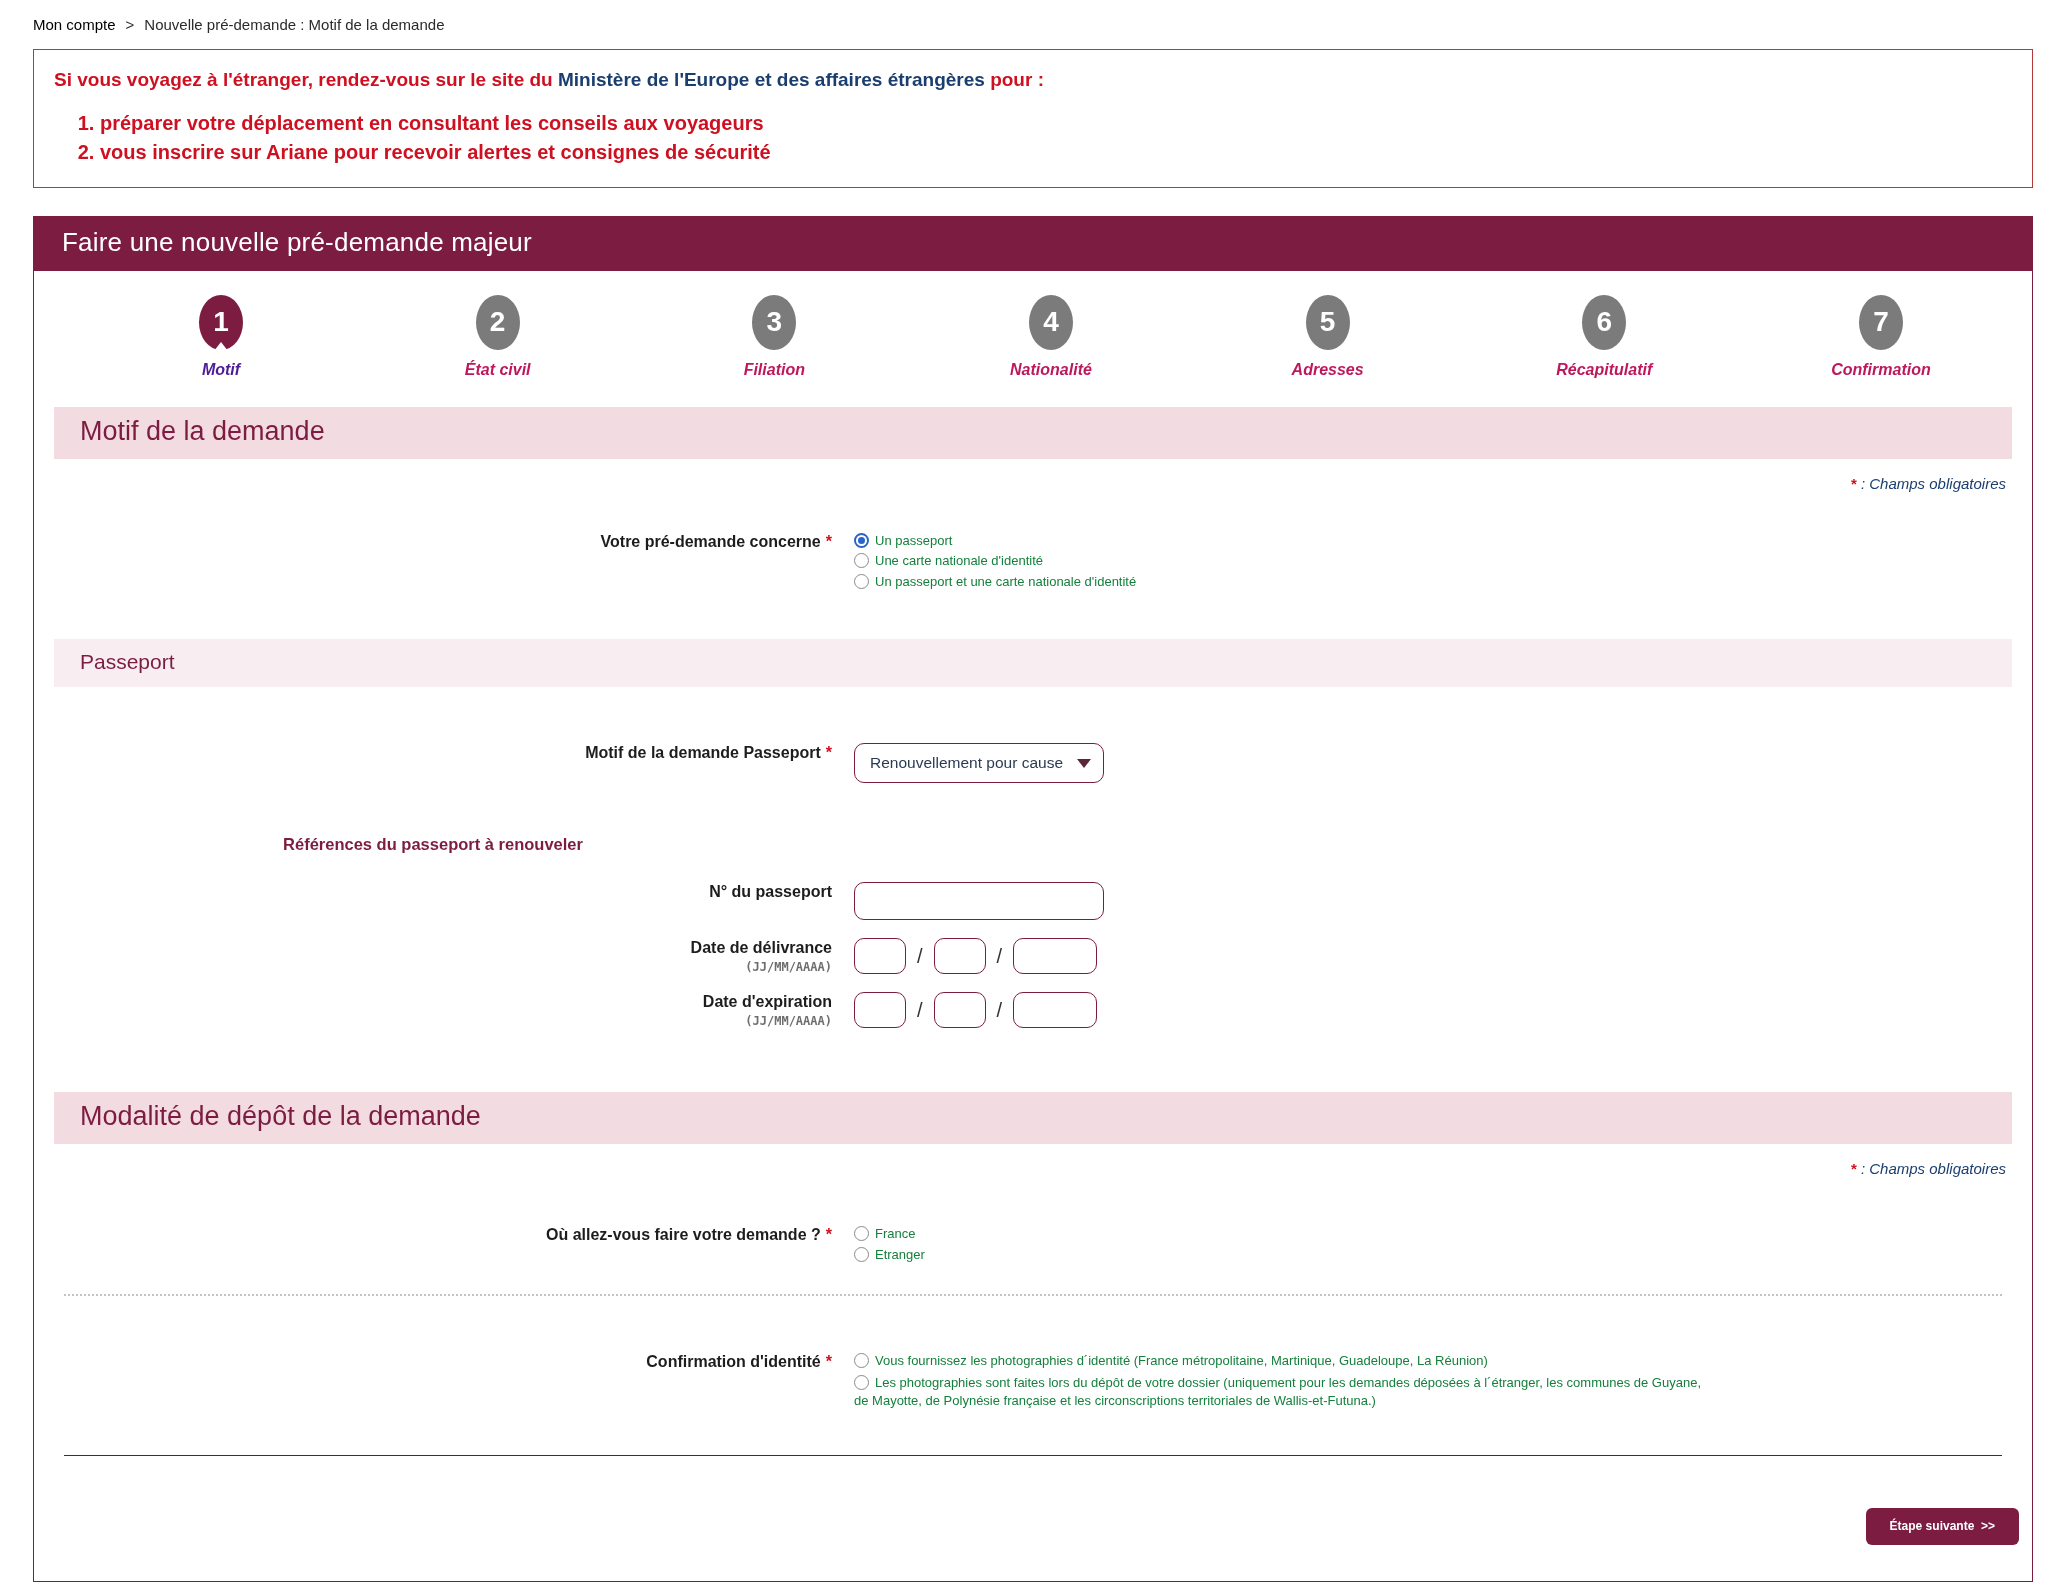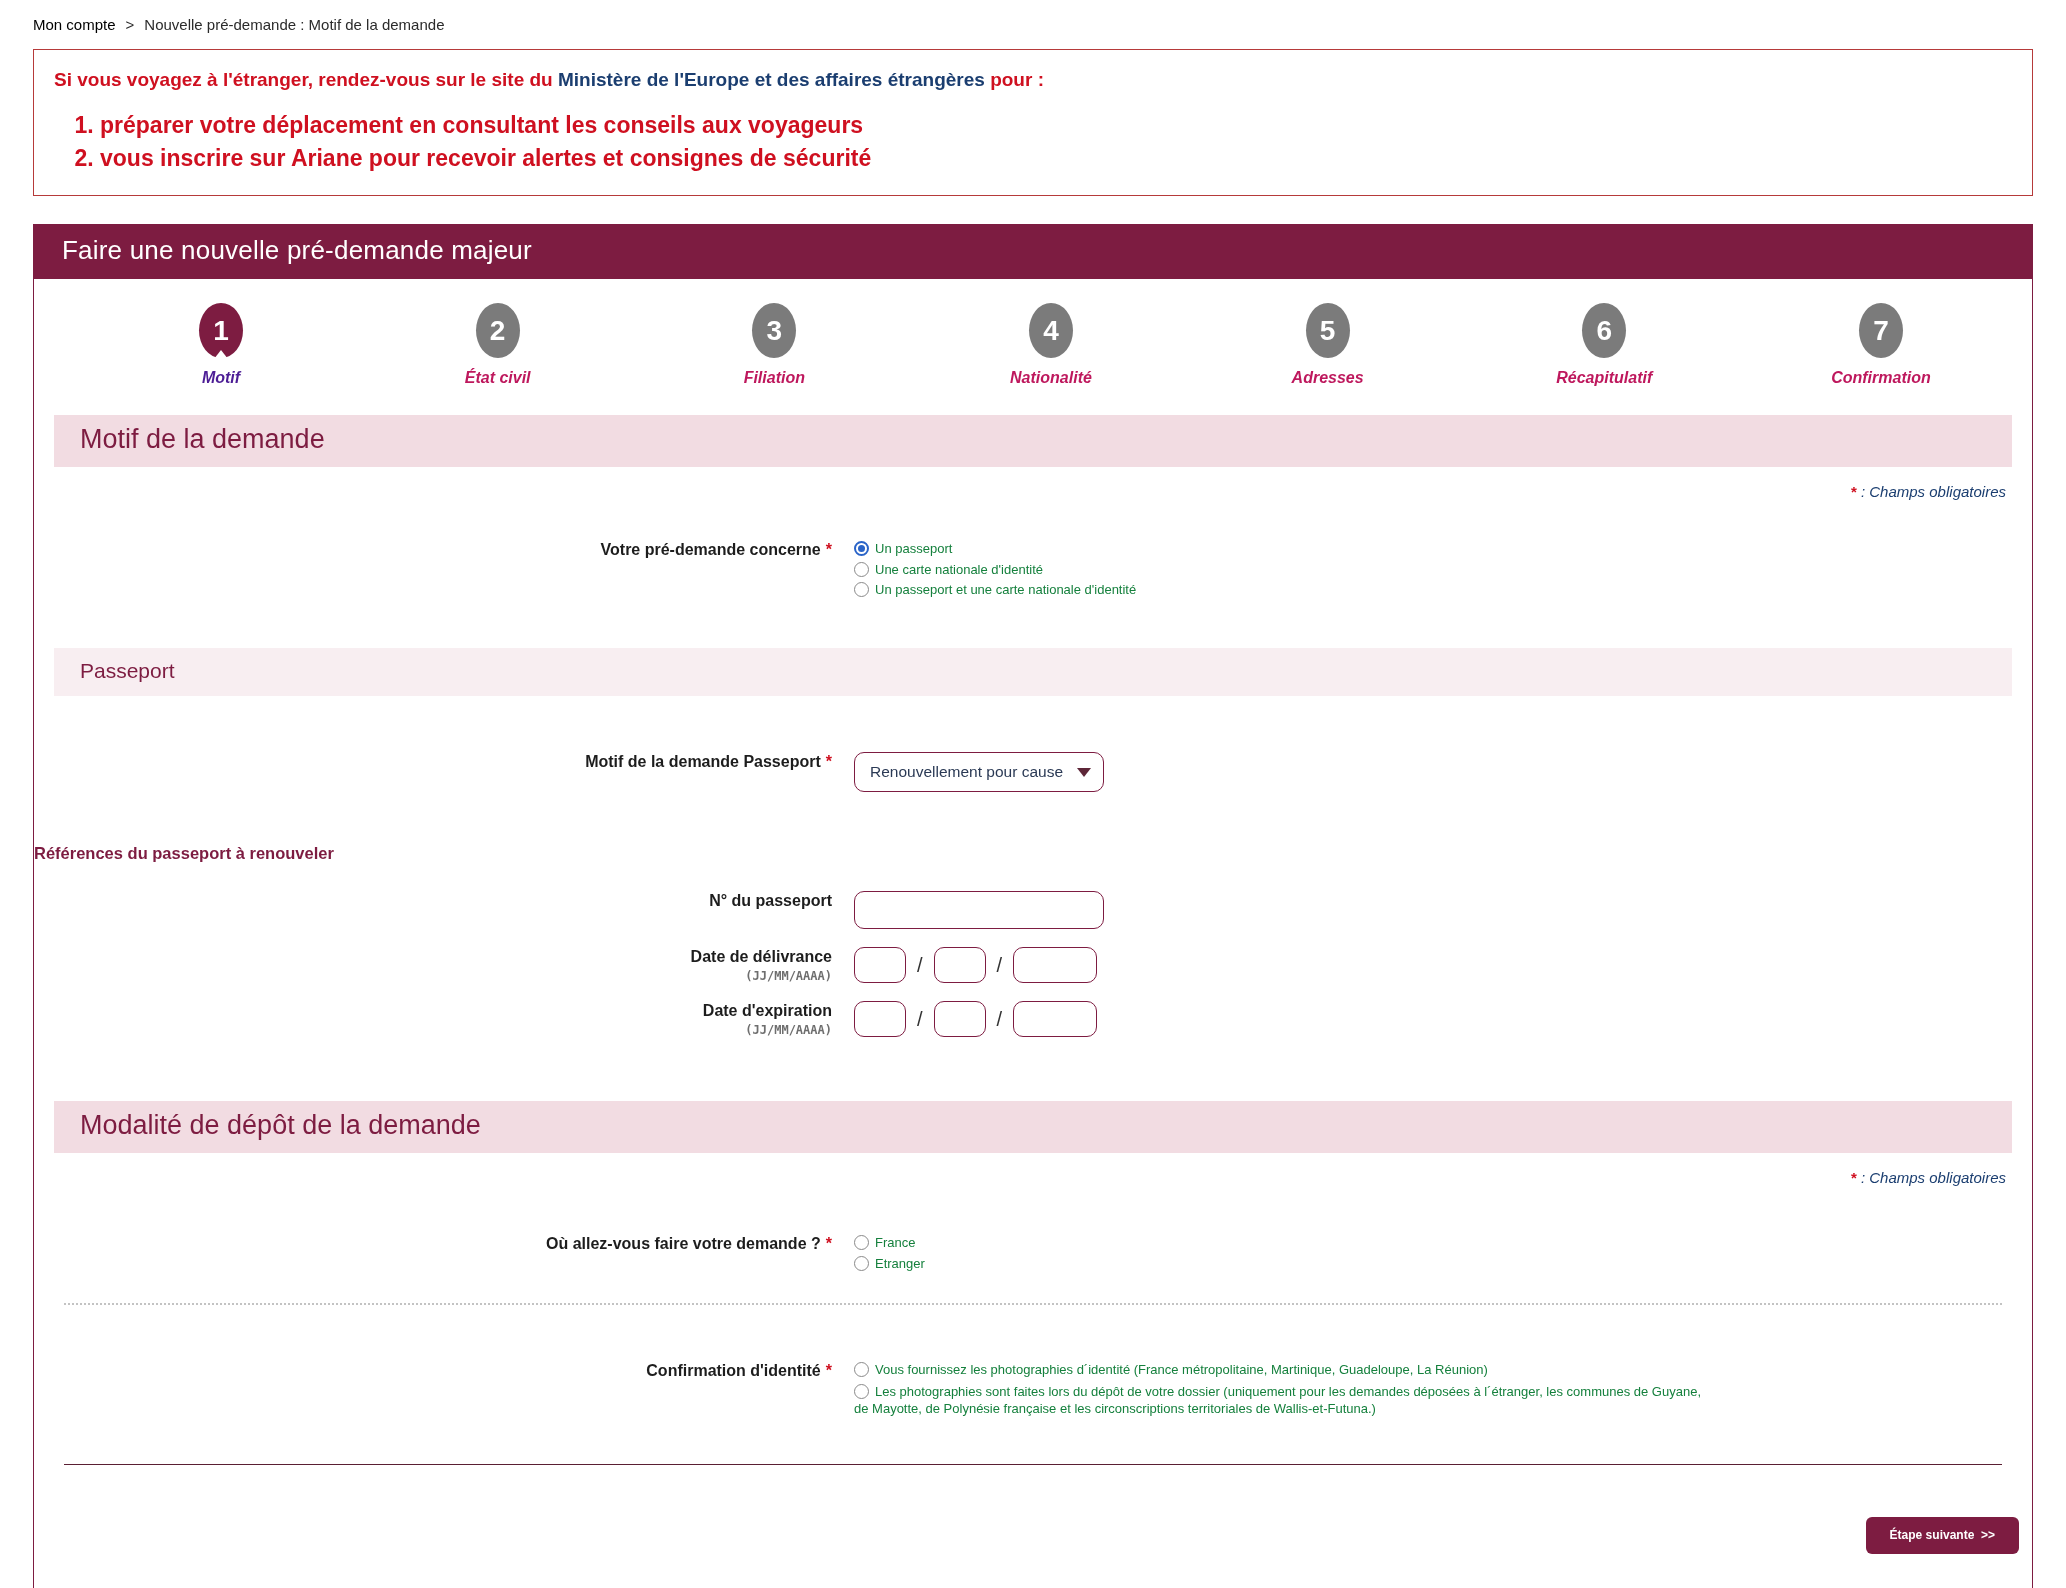--- a/index.html
+++ b/index.html
@@ -26,21 +26,21 @@
     border: 1px solid #b63a3a;
     padding: 18px 20px 20px 20px;
     background: #ffffff;
   }
   .warning-intro { font-size: 19px; font-weight: bold; color: #cf1020; line-height: 1.3; }
   .warning-intro a { color: #1b3e70; cursor: pointer; }
   .warning-list {
     margin: 16px 0 0 46px;
     color: #cf1020;
     font-weight: bold;
-    font-size: 23px;
+    font-size: 20px;
     line-height: 1.45;
   }
   .warning-list li { margin: 0; }
 
   
   .container {
     margin: 28px 33px 0 33px;
     border: 1px solid #7d1c41;
     background: #ffffff;
     padding-bottom: 28px;
@@ -123,21 +123,21 @@
     font-size: 16px;
     color: #1d1d1d;
     padding-top: 1px;
     flex-shrink: 0;
   }
   .form-label .star { color: #cf1020; margin-left: 5px; }
   .form-control { margin-left: 22px; }
 
   .ref-title {
     width: 798px;
-    text-align: left;
+    text-align: center;
     font-weight: bold;
     font-size: 16.5px;
     color: #7d1c41;
   }
 
   
   .radio-option {
     display: block;
     font-size: 13px;
     color: #15803d;

